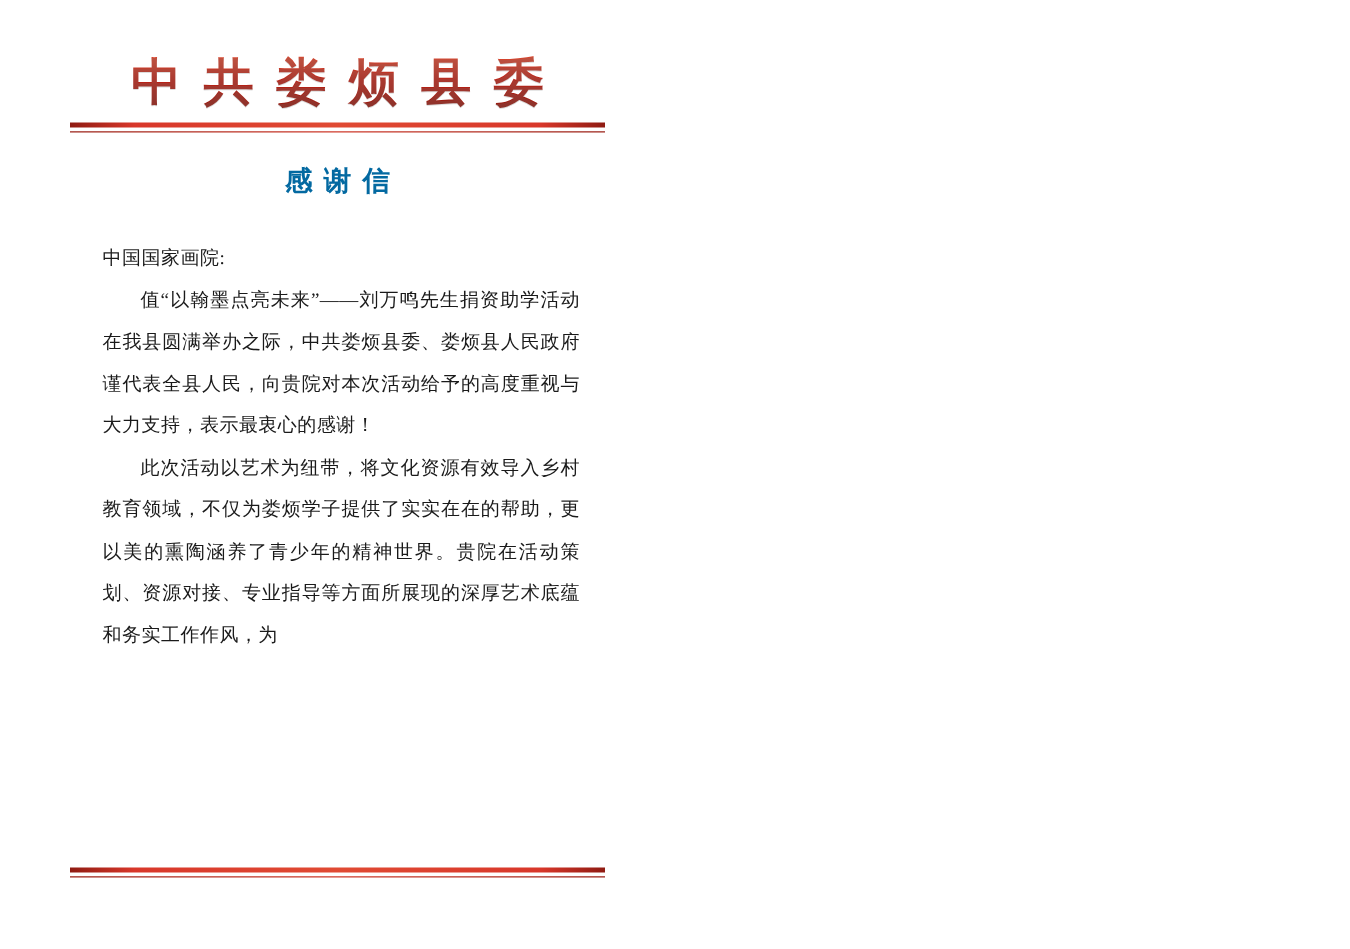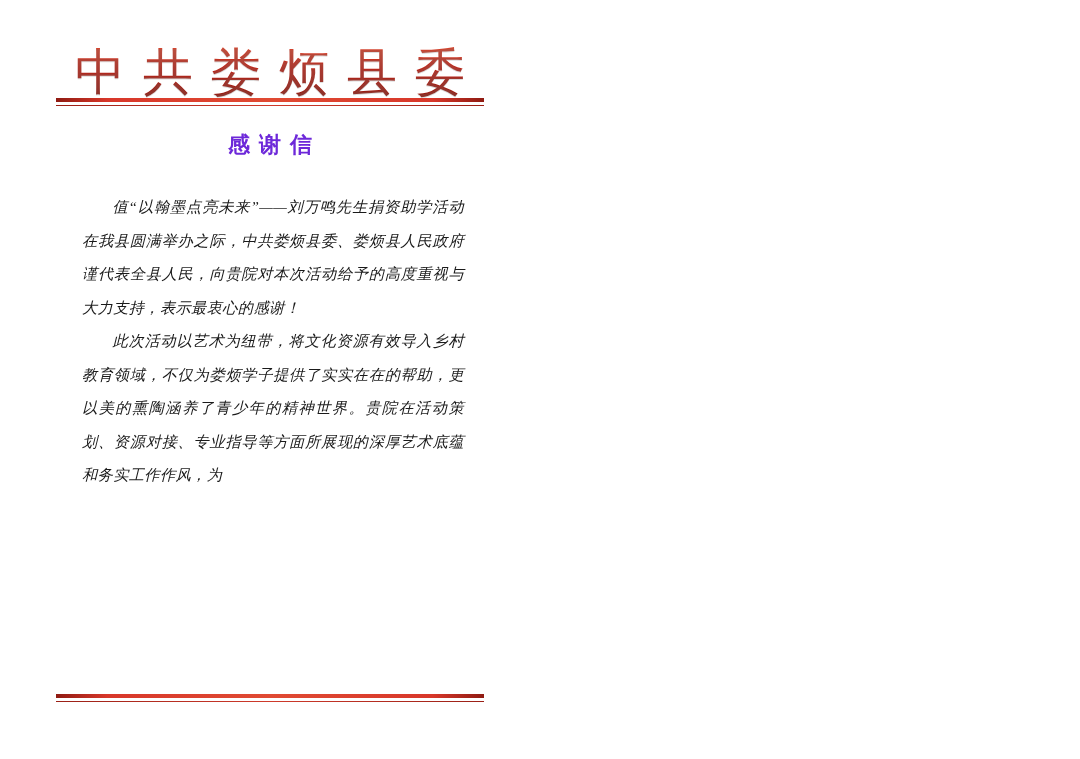--- a/index.html
+++ b/index.html
@@ -30,22 +30,22 @@
   
   .letterhead {
     position: absolute;
     left: 56px;
     top: 44px;
     width: 428px;
     text-align: center;
   }
   .letterhead-title {
     font-family: "Liberation Serif", "DejaVu Serif", serif;
-    font-size: 50px;
-    font-weight: 400;
+    font-size: 40px;
+    font-weight: 700;
     letter-spacing: 18px;
     text-indent: 18px;
     line-height: 1.12;
     white-space: nowrap;
     color: #c0392b;
     background: linear-gradient(180deg, #d94a32 0%, #bb2418 45%, #8e1a10 100%);
     -webkit-background-clip: text;
     background-clip: text;
     -webkit-text-fill-color: transparent;
     text-shadow: 0 1px 0 rgba(120,120,120,.25);
@@ -67,56 +67,57 @@
   .doc-subtitle {
     position: absolute;
     left: 56px;
     top: 130px;
     width: 428px;
     text-align: center;
     font-size: 22px;
     font-weight: 700;
     letter-spacing: 9px;
     text-indent: 9px;
-    color: #6d28d9;
+    color: #0369a1;
     font-family: "Liberation Sans", "DejaVu Sans", sans-serif;
   }
 
   
   .body-col {
     position: absolute;
     font-size: 15.2px;
     line-height: 33.5px;
     color: #1a1a1a;
     text-align: justify;
     text-justify: inter-character;
     letter-spacing: .4px;
   }
   .body-left  { left: 82px;  top: 190px; width: 382px; }
 
   .salutation { margin: 0 0 0 0; }
-  .para { margin: 0; text-indent: 2em; font-style: italic; }
+  .para { margin: 0; text-indent: 2em; }
 </style>
 </head>
 <body>
 
 <div class="page page-left">
 
   <div class="letterhead">
     <div class="letterhead-title">中共娄烦县委</div>
   </div>
 
   <div class="rule-group rule-top">
     <div class="rule-thick"></div>
     <div class="rule-thin"></div>
   </div>
 
   <div class="doc-subtitle">感谢信</div>
 
   <div class="body-col body-left">
+    <p class="salutation">中国国家画院:</p>
     <p class="para">值“以翰墨点亮未来”——刘万鸣先生捐资助学活动在我县圆满举办之际，中共娄烦县委、娄烦县人民政府谨代表全县人民，向贵院对本次活动给予的高度重视与大力支持，表示最衷心的感谢！</p>
     <p class="para">此次活动以艺术为纽带，将文化资源有效导入乡村教育领域，不仅为娄烦学子提供了实实在在的帮助，更以美的熏陶涵养了青少年的精神世界。贵院在活动策划、资源对接、专业指导等方面所展现的深厚艺术底蕴和务实工作作风，为</p>
   </div>
 
   <div class="rule-group rule-bottom">
     <div class="rule-thick"></div>
     <div class="rule-thin"></div>
   </div>
 
 </div>

